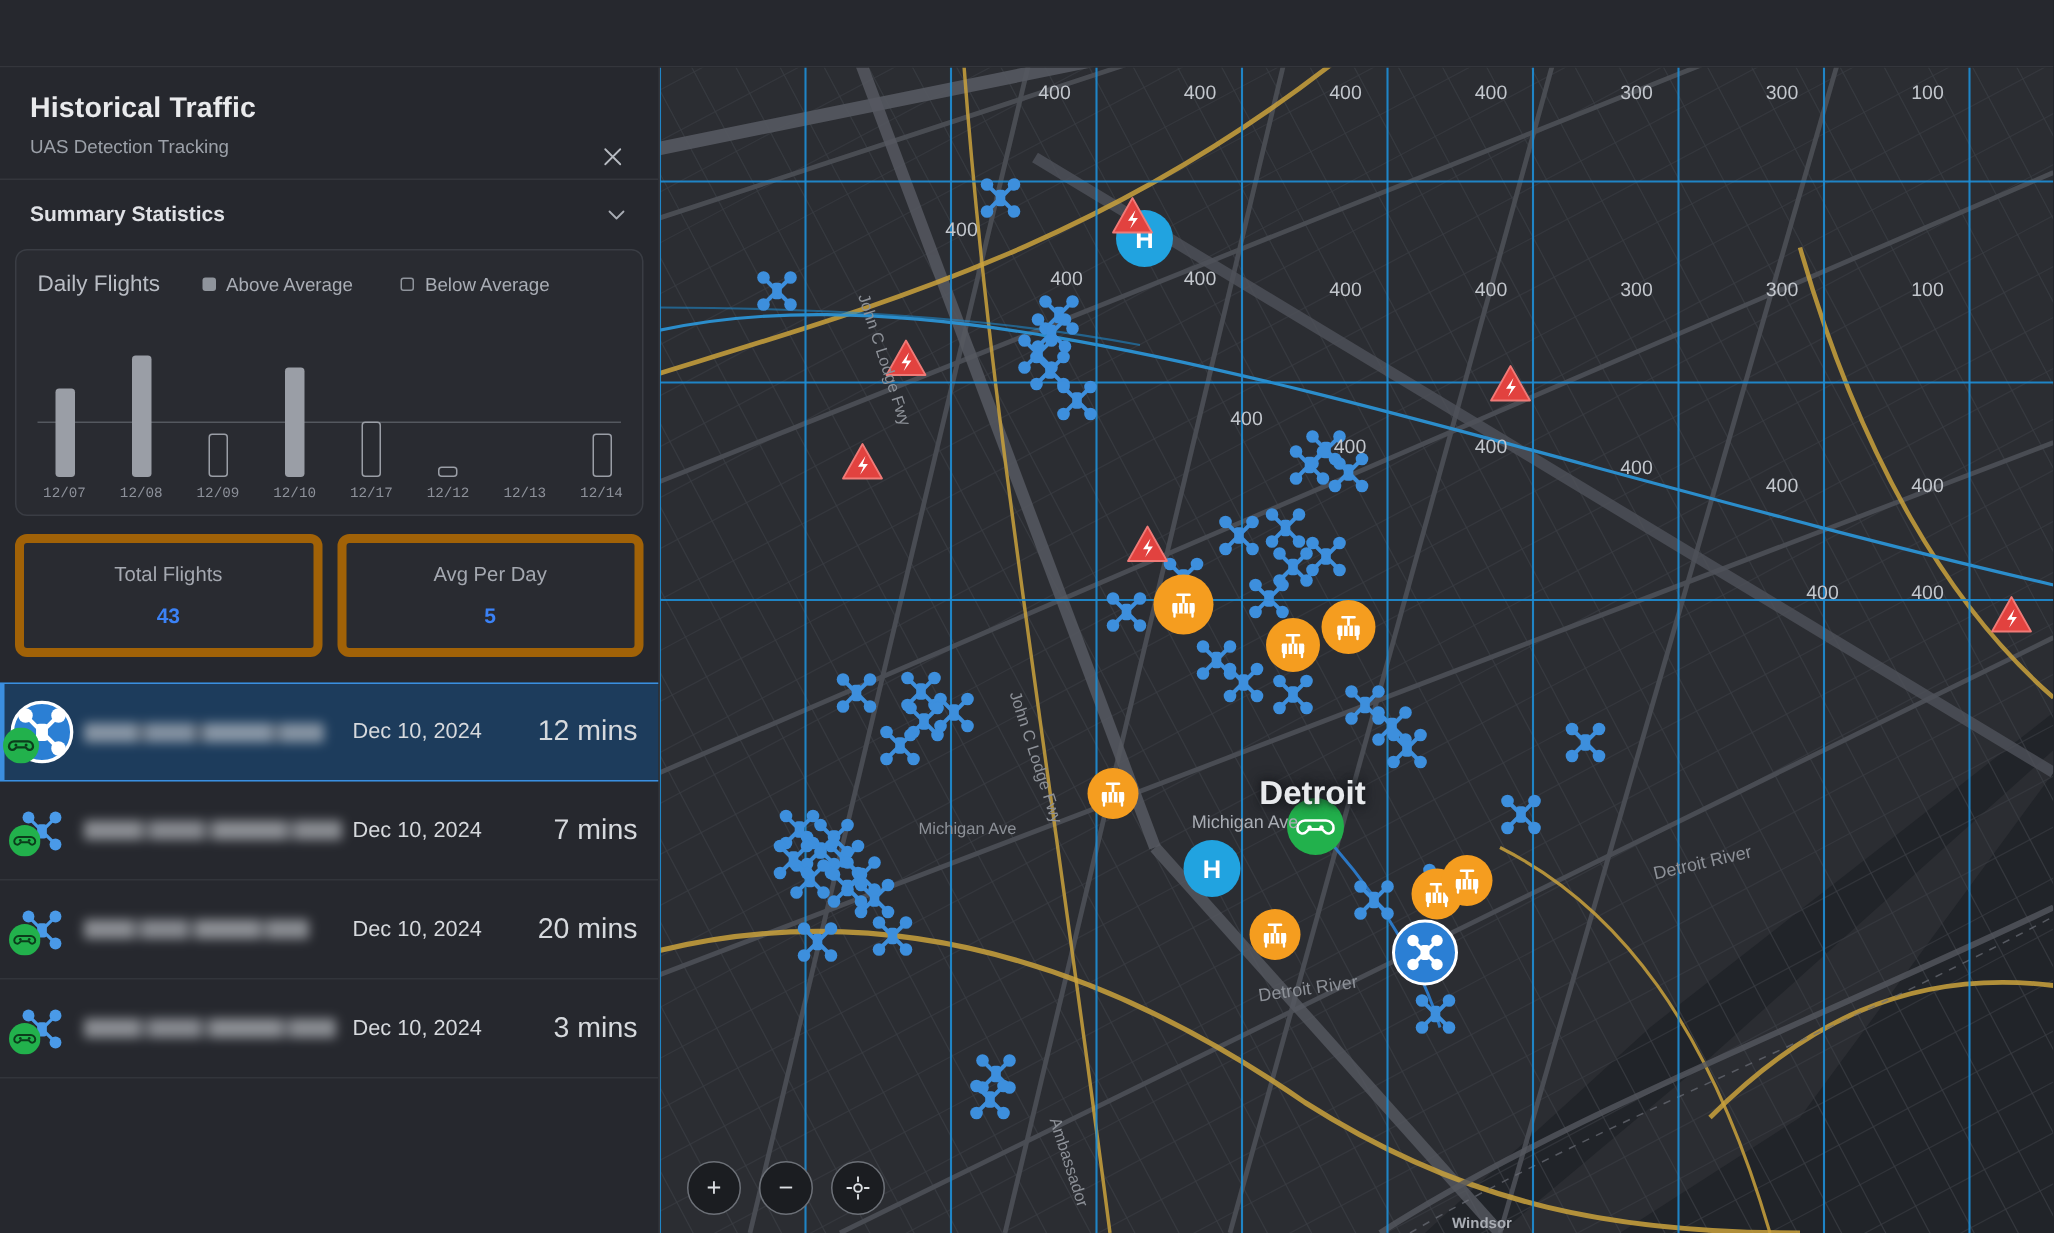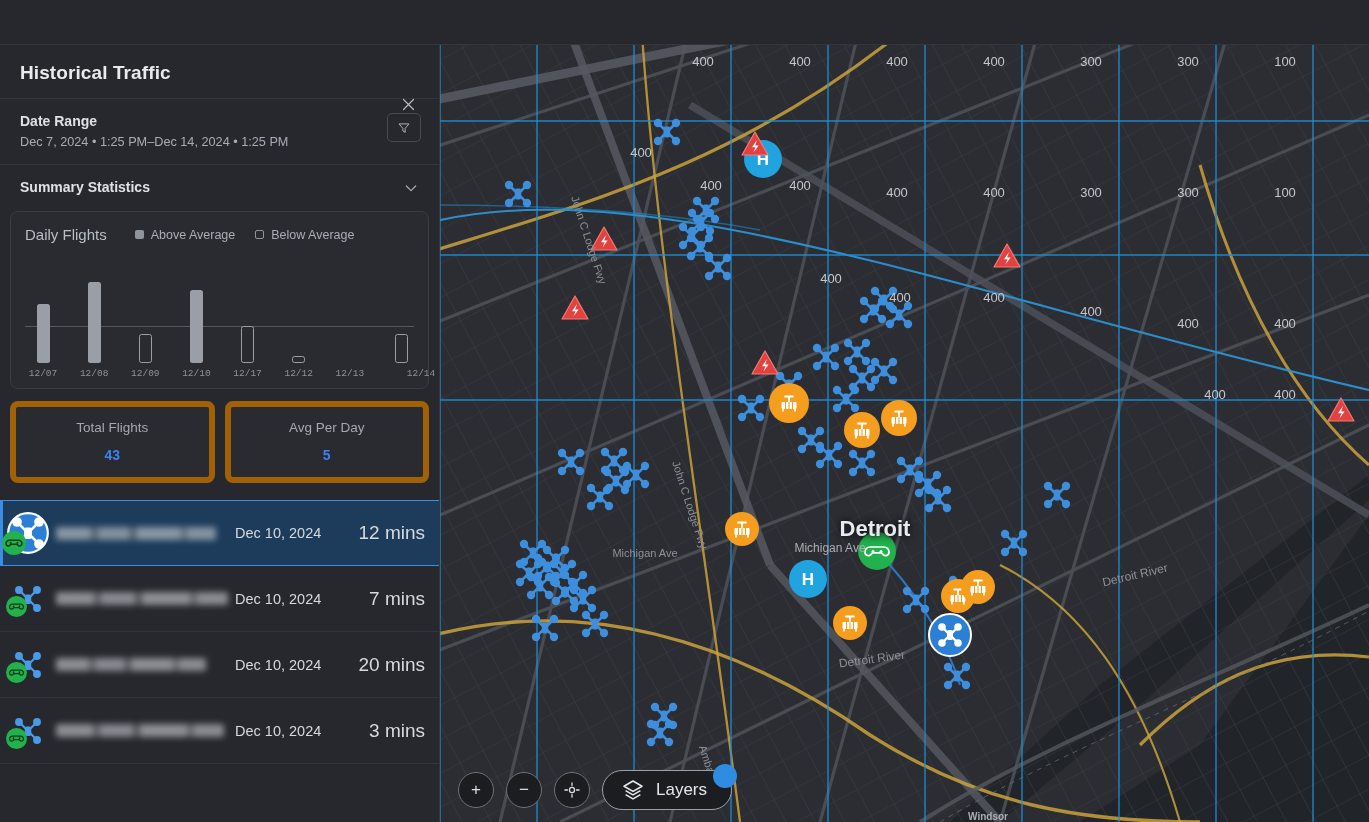--- a/index.html
+++ b/index.html
@@ -40,21 +40,21 @@
   .summary { position:relative; padding:14px 20px 10px 20px; }
   .sum-label { font-size:14px; font-weight:bold; color:#dfe1e5; }
   .chev { position:absolute; right:20px; top:15px; cursor:pointer; }
 
   
   .chart-card { margin:6px 10px 0 10px; border:1px solid #3a3d44; border-radius:8px;
                 background:#292b31; padding:14px 14px 8px 14px; height:178px;
                 position:relative; }
   .chart-head { display:flex; align-items:center; }
   .chart-title { font-size:15px; color:#b9bdc4; }
-  .legend { display:flex; align-items:center; margin-left:28px; gap:20px; }
+  .legend { display:flex; align-items:center; margin-left:28px; gap:32px; }
   .lg { display:flex; align-items:center; gap:7px; font-size:12.5px; color:#a9adb5; }
   .sw-fill { width:9px; height:9px; background:#8f949c; border-radius:2px; }
   .sw-open { width:9px; height:9px; border:1.2px solid #8f949c; border-radius:2px; }
 
   .plot { position:relative; height:100px; margin-top:22px; }
   .axis-line { position:absolute; left:0; right:0; height:1px; background:#54585f; }
   .bar { position:absolute; width:13px; border-radius:2.5px; }
   .bar.above { background:#9a9ea6; }
   .bar.below { border:1.4px solid #9a9ea6; background:transparent; }
   .xtick { position:absolute; top:103px; font-size:9.5px; color:#8d919a;
@@ -852,51 +852,34 @@
 
   <div class="mctl">
     <div class="rbtn">+</div>
     <div class="rbtn">−</div>
     <div class="rbtn">
       <svg width="18" height="18" viewBox="0 0 24 24">
         <circle cx="12" cy="12" r="3.4" fill="none" stroke="#dcdfe3" stroke-width="1.7"></circle>
         <path d="M12 2.5 V6 M12 18 V21.5 M2.5 12 H6 M18 12 H21.5" stroke="#dcdfe3" stroke-width="1.7" stroke-linecap="round"></path>
       </svg>
     </div>
-    <div class="layers">
-      <svg width="24" height="24" viewBox="0 0 24 24">
-        <path d="M12 3 L21 8.2 L12 13.4 L3 8.2 Z" fill="none" stroke="#e4e7ea" stroke-width="1.6" stroke-linejoin="round"></path>
-        <path d="M4.6 12.6 L12 16.9 L19.4 12.6" fill="none" stroke="#e4e7ea" stroke-width="1.6" stroke-linejoin="round"></path>
-        <path d="M4.6 16.6 L12 20.9 L19.4 16.6" fill="none" stroke="#e4e7ea" stroke-width="1.6" stroke-linejoin="round"></path>
-      </svg>
-      <span class="layers-l">Layers</span>
-      <span class="badge"></span>
-    </div>
   </div>
 
   <div class="panel">
 
     <div class="panel-head">
       <div class="panel-title">Historical Traffic</div>
+      <div class="panel-sub">UAS Detection Tracking</div>
       <div class="close-btn">
         <svg width="15" height="15" viewBox="0 0 24 24">
           <path d="M4 4 L20 20 M20 4 L4 20" stroke="#b6bac1" stroke-width="1.9" stroke-linecap="round"></path>
         </svg>
       </div>
     </div>
 
-    <div class="daterange">
-      <div class="dr-label">Date Range</div>
-      <div class="dr-value">Dec 7, 2024 • 1:25 PM–Dec 14, 2024 • 1:25 PM</div>
-      <div class="filter-btn">
-        <svg width="14" height="14" viewBox="0 0 24 24">
-          <path d="M3.5 5 H20.5 L14 12.6 V19.5 L10 17 V12.6 Z" fill="none" stroke="#b6bac1" stroke-width="1.6" stroke-linejoin="round"></path>
-        </svg>
-      </div>
-    </div>
 
     <div class="summary">
       <div class="sum-label">Summary Statistics</div>
       <div class="chev">
         <svg width="16" height="16" viewBox="0 0 24 24">
           <path d="M5 9 L12 16 L19 9" fill="none" stroke="#a8acb4" stroke-width="1.8" stroke-linecap="round" stroke-linejoin="round"></path>
         </svg>
       </div>
     </div>
 
@@ -923,21 +906,21 @@
           <div class="bar below" style="left: 113.786px; top: 68.6667px; height: 29.3333px;"></div>
           <div class="xtick" style="left: 120.286px;">12/09</div>
           <div class="bar above" style="left: 164.929px; top: 24.6667px; height: 73.3333px;"></div>
           <div class="xtick" style="left: 171.429px;">12/10</div>
           <div class="bar below" style="left: 216.071px; top: 61.3333px; height: 36.6667px;"></div>
           <div class="xtick" style="left: 222.571px;">12/17</div>
           <div class="bar below" style="left: 267.214px; top: 90.6667px; height: 7.33333px;"></div>
           <div class="xtick" style="left: 273.714px;">12/12</div>
           <div class="xtick" style="left: 324.857px;">12/13</div>
           <div class="bar below" style="left: 369.5px; top: 68.6667px; height: 29.3333px;"></div>
-          <div class="xtick" style="left: 396px;">12/14</div>
+          <div class="xtick" style="left: 376px;">12/14</div>
         </div>
     </div>
 
     <div class="stats" id="stats">
         <div class="stat">
           <div class="stat-l">Total Flights</div>
           <div class="stat-v">43</div>
         </div>
         <div class="stat">
           <div class="stat-l">Avg Per Day</div>

